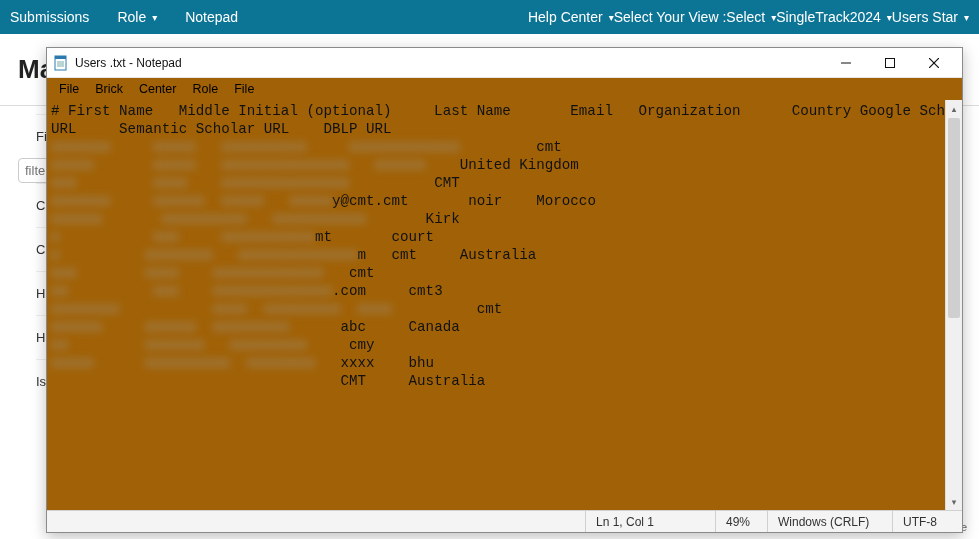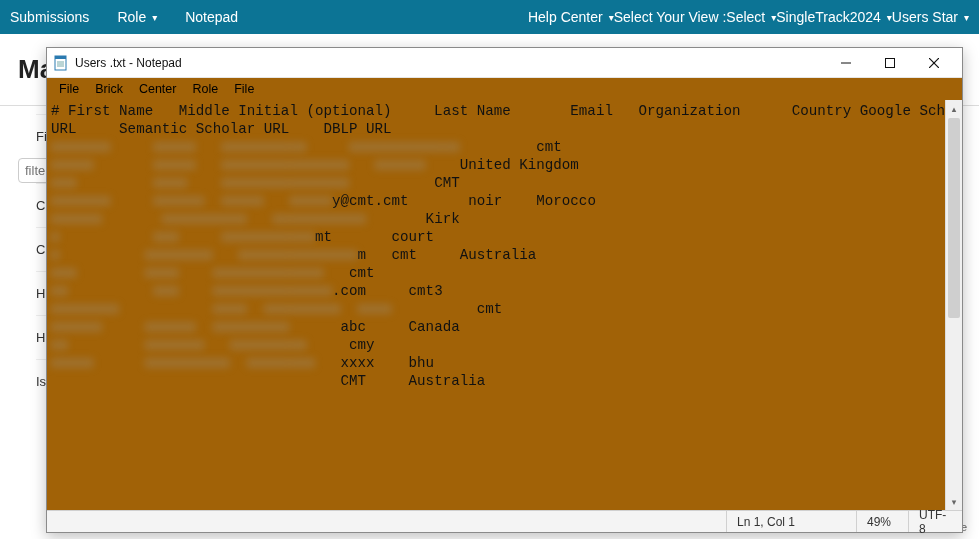--- a/index.html
+++ b/index.html
@@ -195,15 +195,16 @@
       <div class="sb-arrow">▴</div>
       <div class="sb-thumb"></div>
       <div class="sb-arrow" style="position:absolute;bottom:0;left:0;right:0">▾</div>
     </div>
   </div>
 
   <div class="statusbar">
     <div class="status-cell"></div>
     <div class="status-cell" style="width:130px">Ln 1, Col 1</div>
     <div class="status-cell" style="width:52px">49%</div>
-    <div class="status-cell" style="width:54px">UTF-8</div>
+    <div class="status-cell" style="width:125px">Windows (CRLF)</div>
+    <div class="status-cell" style="width:70px">UTF-8</div>
   </div>
 </div>
 
 </body></html>

